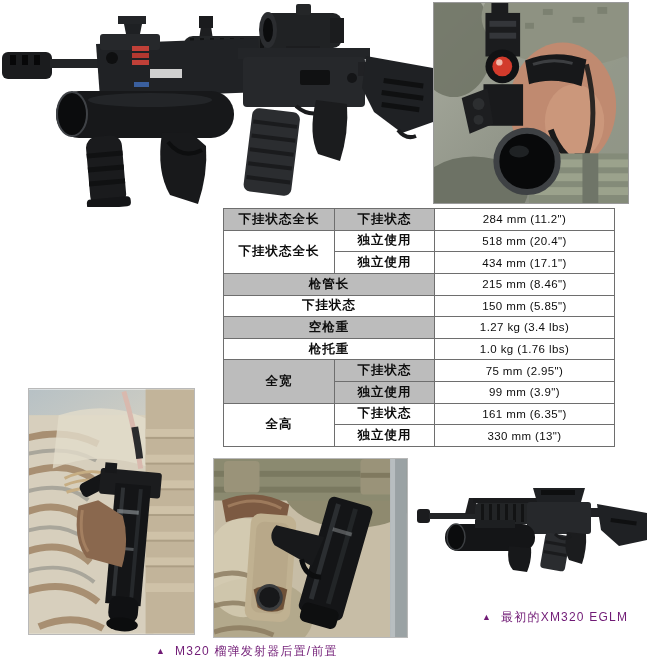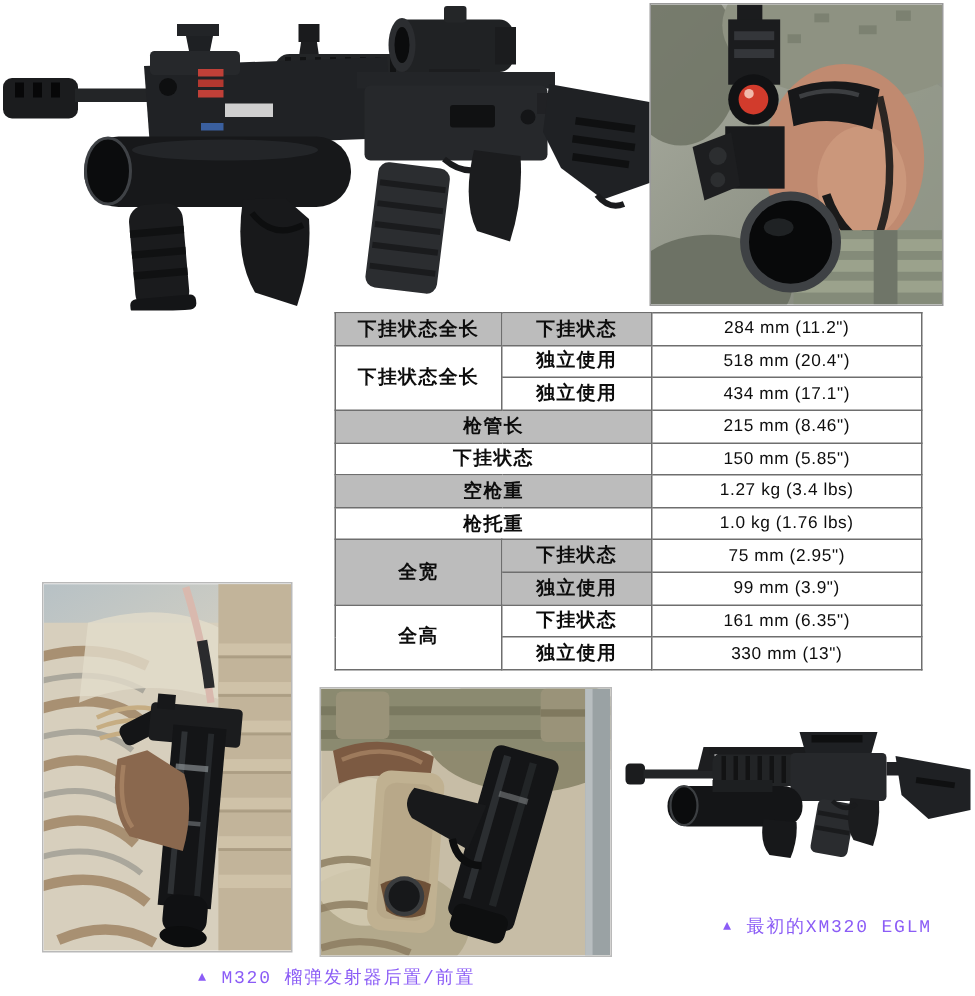--- a/index.html
+++ b/index.html
@@ -14,21 +14,21 @@
   table.spec{position:absolute;left:223px;top:208px;width:391px;height:239px;
              border-collapse:collapse;table-layout:fixed;
              border:1px solid #1d4ed8;}
   table.spec td{border:1px solid #6e6e6e;text-align:center;vertical-align:middle;
                 padding:0;color:#0d0d0d;overflow:hidden;white-space:nowrap;}
   td.lbl{font-size:12.5px;font-weight:700;letter-spacing:1px;}
   td.val{font-size:11.5px;font-weight:400;letter-spacing:0.4px;color:#161616;}
   .gray{background:#bcbcbc;}
 
   
-  .caption{position:absolute;color:#8b5cf6;font-family:Liberation Mono, monospace;
+  .caption{position:absolute;color:#701a75;font-family:Liberation Sans, sans-serif;
            font-size:12px;letter-spacing:1.2px;white-space:nowrap;}
   .caption .tri{font-size:9px;margin-right:9px;position:relative;top:-1px;}
 </style>
 </head>
 <body>
 
 <div class="page">
 
   <div class="photo" style="left:0;top:0;width:436px;height:207px;">
     <svg viewBox="0 0 436 207">
@@ -392,20 +392,20 @@
       <path d="M182,24 L232,33 L232,60 L204,66 L186,50 Z" fill="#1f2124"></path>
       <rect x="196" y="38" width="26" height="4" transform="rotate(8 196 38)" fill="#0f1011"></rect>
 
       <rect x="30" y="44" width="90" height="27" rx="13" fill="#141517"></rect>
       <ellipse cx="41" cy="57" rx="9" ry="13" fill="#0b0c0d" stroke="#3c3f42" stroke-width="1.5"></ellipse>
       <path d="M94,66 q-3,16 4,24 l14,2 q5,-12 4,-24 Z" fill="#17181a"></path>
       <rect x="60" y="40" width="40" height="8" fill="#1d1f21"></rect>
     </svg>
   </div>
 
-  <div class="caption" style="left:132px;top:643px;">
+  <div class="caption" style="left:156px;top:643px;">
     <span class="tri">▲</span><span>M320 榴弹发射器后置/前置</span>
   </div>
   <div class="caption" style="left:482px;top:609px;">
     <span class="tri">▲</span><span>最初的XM320 EGLM</span>
   </div>
 
 </div>
 
 </body></html>

